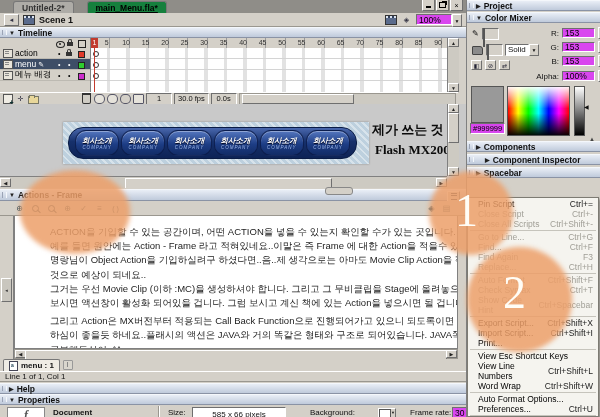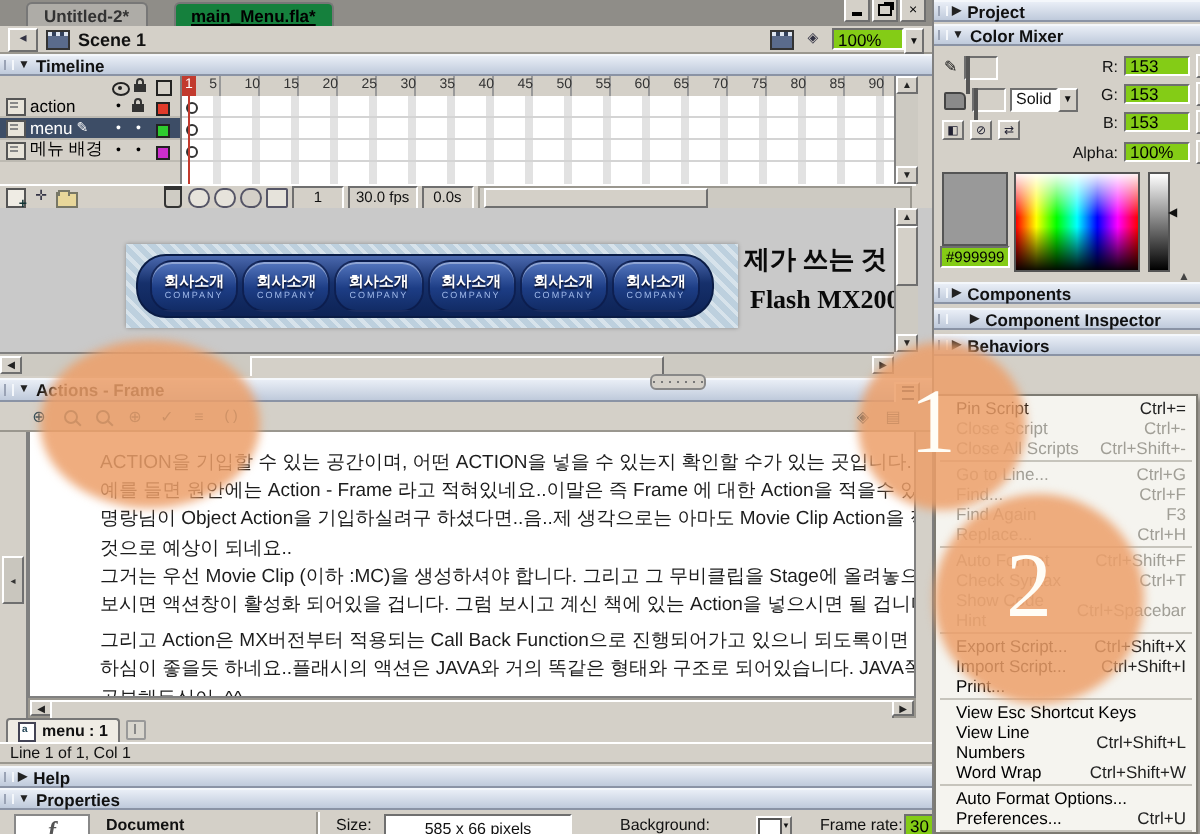--- a/index.html
+++ b/index.html
@@ -11,21 +11,21 @@
   .raised{border:1px solid;border-color:#ffffff #6f6f6f #6f6f6f #ffffff;background:#d4d0c8;}
   .sunken{border:1px solid;border-color:#6f6f6f #ffffff #ffffff #6f6f6f;background:#fff;}
   .phdr{height:11px;display:flex;align-items:center;gap:3px;font-size:8.5px;font-weight:bold;
         background:linear-gradient(180deg,#e9eef6,#bfcadb);border-top:1px solid #f4f7fb;
         border-bottom:1px solid #8a93a5;padding-left:9px;position:absolute;box-sizing:border-box;}
   .phdr::before{content:"";position:absolute;left:2px;top:2px;bottom:2px;width:3px;
         border-left:1px solid #9aa3b5;border-right:1px solid #f4f7fb;}
   .tri{font-size:6px;line-height:6px;color:#222;}
   .glyph{font-size:7px;line-height:7px;color:#334;}
   input{box-sizing:border-box;border:1px solid;border-color:#6f6f6f #fff #fff #6f6f6f;
-        background:#84cc16;font-family:"Liberation Sans",sans-serif;font-size:8.5px;padding:2px 2px;color:#000;}
+        background:#d946ef;font-family:"Liberation Sans",sans-serif;font-size:8.5px;padding:2px 2px;color:#000;}
   
   #tabbar{left:0;top:0;width:466px;height:13px;background:#8f8d88;display:flex;align-items:flex-end;}
   .tab{height:12px;line-height:12px;padding:0 8px;font-size:8.5px;font-weight:bold;color:#333;
        background:#aeaca7;border:1px solid #777;border-bottom:none;border-radius:3px 3px 0 0;margin-left:13px;box-sizing:border-box;}
   .tab.active{background:#15803d;color:#000;text-decoration:underline;}
   #win-controls{margin-left:auto;display:flex;gap:1px;padding:1px 3px 2px 0;}
   .wbtn{width:11px;height:10px;display:flex;align-items:center;justify-content:center;font-size:7px;line-height:7px;color:#000;}
   .min-glyph{width:5px;height:2px;background:#000;margin-top:4px;}
   .res-glyph{width:5px;height:4px;border:1px solid #000;box-shadow:2px -2px 0 -1px #000;}
   
@@ -84,21 +84,21 @@
   .trash-ic{width:7px;height:8px;border:1px solid #333;border-top:2px solid #333;border-radius:0 0 2px 2px;background:#cfccc4;}
   .onion{width:9px;height:8px;border:1px solid #556;border-radius:50%/60%;background:#e6e3db;}
   .tl-field{height:10px;min-width:18px;background:#d4d0c8;border:1px solid;border-color:#6f6f6f #fff #fff #6f6f6f;
             font-size:7.5px;display:flex;align-items:center;justify-content:center;padding:0 3px;}
   .hscroll{position:relative;height:10px;background:#cdcac2;flex:1;border:1px solid #9a978f;}
   .hthumb{position:absolute;top:0;height:8px;background:#d4d0c8;border:1px solid;border-color:#fff #6f6f6f #6f6f6f #fff;}
   
   #stage{left:0;top:104px;width:466px;height:84px;background:#c9c9c9;overflow:hidden;}
   #nav-image{position:absolute;left:63px;top:18px;width:306px;height:42px;background:#bdd0de;
              background-image:repeating-linear-gradient(45deg,rgba(255,255,255,.4) 0 2px,transparent 2px 5px);
-             box-shadow:0 0 2px rgba(0,0,0,.3);}
+             box-shadow:0 0 2px rgba(0,0,0,.3);font-style:italic;}
   #navbar{position:absolute;left:5px;top:5px;width:289px;height:32px;border-radius:15px;
           background:linear-gradient(180deg,#4a68ae,#16306b 45%,#0d2356);
           display:flex;align-items:center;gap:2px;padding:0 6px;box-sizing:border-box;
           border:1px solid #0a1c45;}
   .navbtn{flex:1;height:24px;border-radius:11px;background:linear-gradient(180deg,#5577bf,#1d3d85 55%,#122c66);
           display:flex;flex-direction:column;align-items:center;justify-content:center;
           border:1px solid rgba(10,25,70,.8);box-shadow:inset 0 1px 0 rgba(255,255,255,.35);}
   .navbtn .l1{font-size:7.5px;font-weight:bold;color:#fff;line-height:8px;text-shadow:0 1px 1px #001;}
   .navbtn .l2{font-size:4.5px;color:#9fb8e8;letter-spacing:1px;line-height:5px;}
   .note{position:absolute;font-family:"Liberation Serif",serif;font-weight:bold;font-size:13px;color:#0a0a0a;}
@@ -530,21 +530,21 @@
       <div class="phdr" style="top: 141px;">
         <span class="tri">▶</span>
         <span>Components</span>
       </div>
       <div class="phdr" style="top: 154px; padding-left: 18px;">
         <span class="tri">▶</span>
         <span>Component Inspector</span>
       </div>
       <div class="phdr" style="top: 167px;">
         <span class="tri">▶</span>
-        <span>Behaviors</span>
+        <span>Spacebar</span>
       </div>
     </div>
 </div>
 
 <div id="ctx-menu" class="p">
     <div class="mi">
       <span>Pin Script</span>
       <span class="sc">Ctrl+=</span>
     </div>
     <div class="mi dis">

